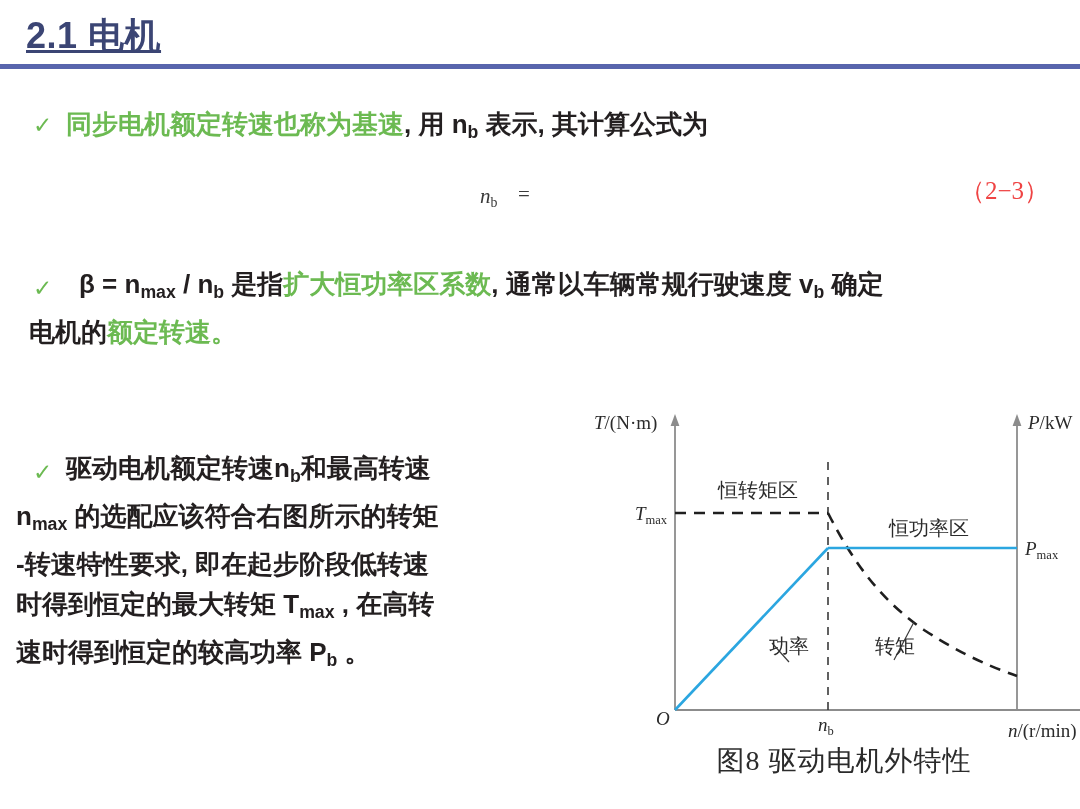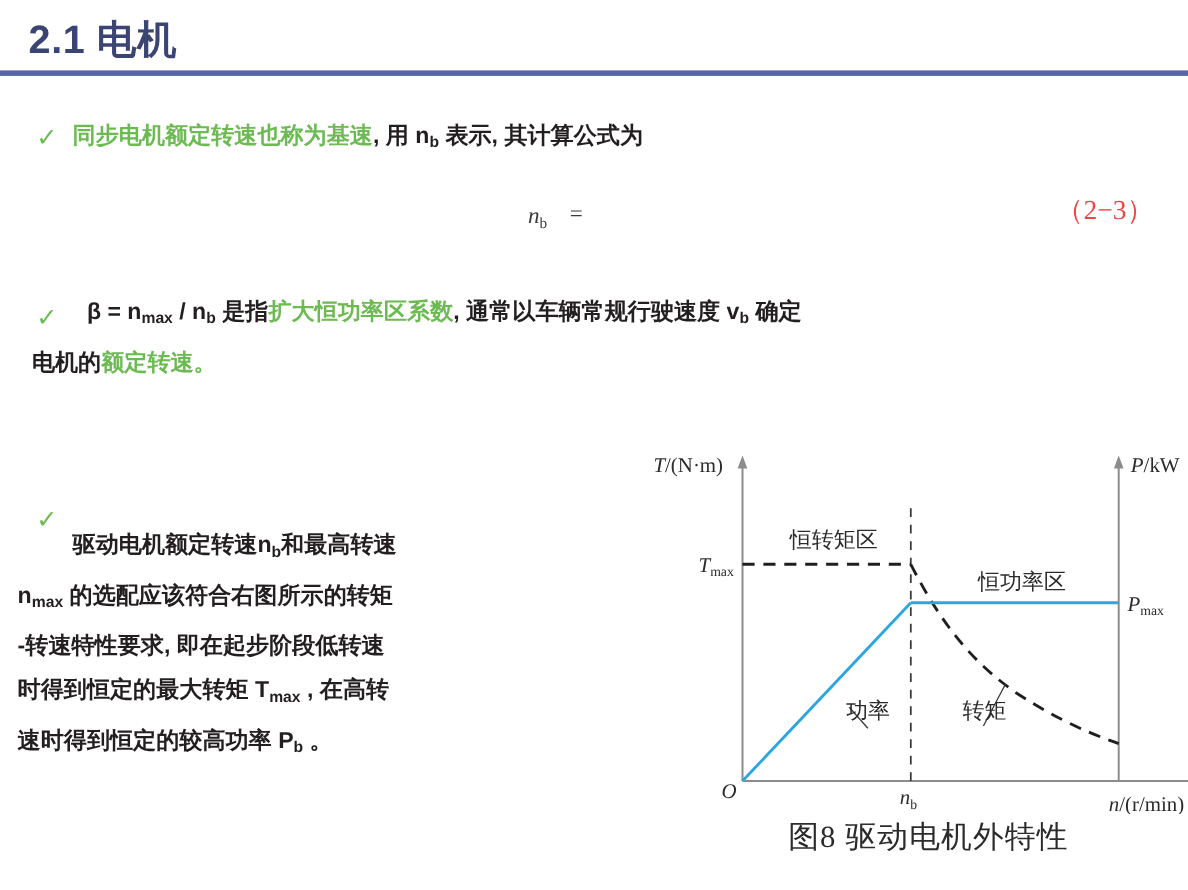--- a/index.html
+++ b/index.html
@@ -20,41 +20,42 @@
   #slide-title {
     position: absolute;
     left: 26px;
     top: 14px;
     font-size: 36px;
     font-weight: bold;
     color: #3b4574;
     letter-spacing: 0.5px;
     line-height: 44px;
     white-space: nowrap;
+    text-decoration: underline;
   }
   #title-rule {
     position: absolute;
     left: 0;
     top: 64px;
     width: 1080px;
     height: 5px;
     background: #5865ad;
   }
 
   
   .bullet-check {
     position: absolute;
     font-size: 23px;
     color: #6cba52;
     font-weight: normal;
     line-height: 1;
   }
   .para {
     position: absolute;
-    font-size: 21px;
+    font-size: 26px;
     font-weight: bold;
     line-height: 40px;
     color: #231f20;
     letter-spacing: 0px;
   }
   .green { color: #6cba52; }
   .sub {
     font-size: 0.68em;
     vertical-align: -0.28em;
     font-weight: bold;
@@ -129,21 +130,21 @@
     white-space: nowrap;
   }
 
   
   #bullet2-check { left: 33px; top: 277px; }
   #bullet2-text  { left: 79px; top: 264px; width: 990px; }
   #bullet2-text .cont { display: block; margin-left: -50px; }
 
   
   #bullet3-check { left: 33px; top: 461px; }
-  #bullet3-text  { left: 66px; top: 448px; width: 480px; margin-top: 28px; }
+  #bullet3-text  { left: 66px; top: 448px; width: 480px; }
   #bullet3-text .cont { display: block; margin-left: -50px; }
 
   
   #figure {
     position: absolute;
     left: 584px;
     top: 400px;
     width: 520px;
     height: 400px;
   }

